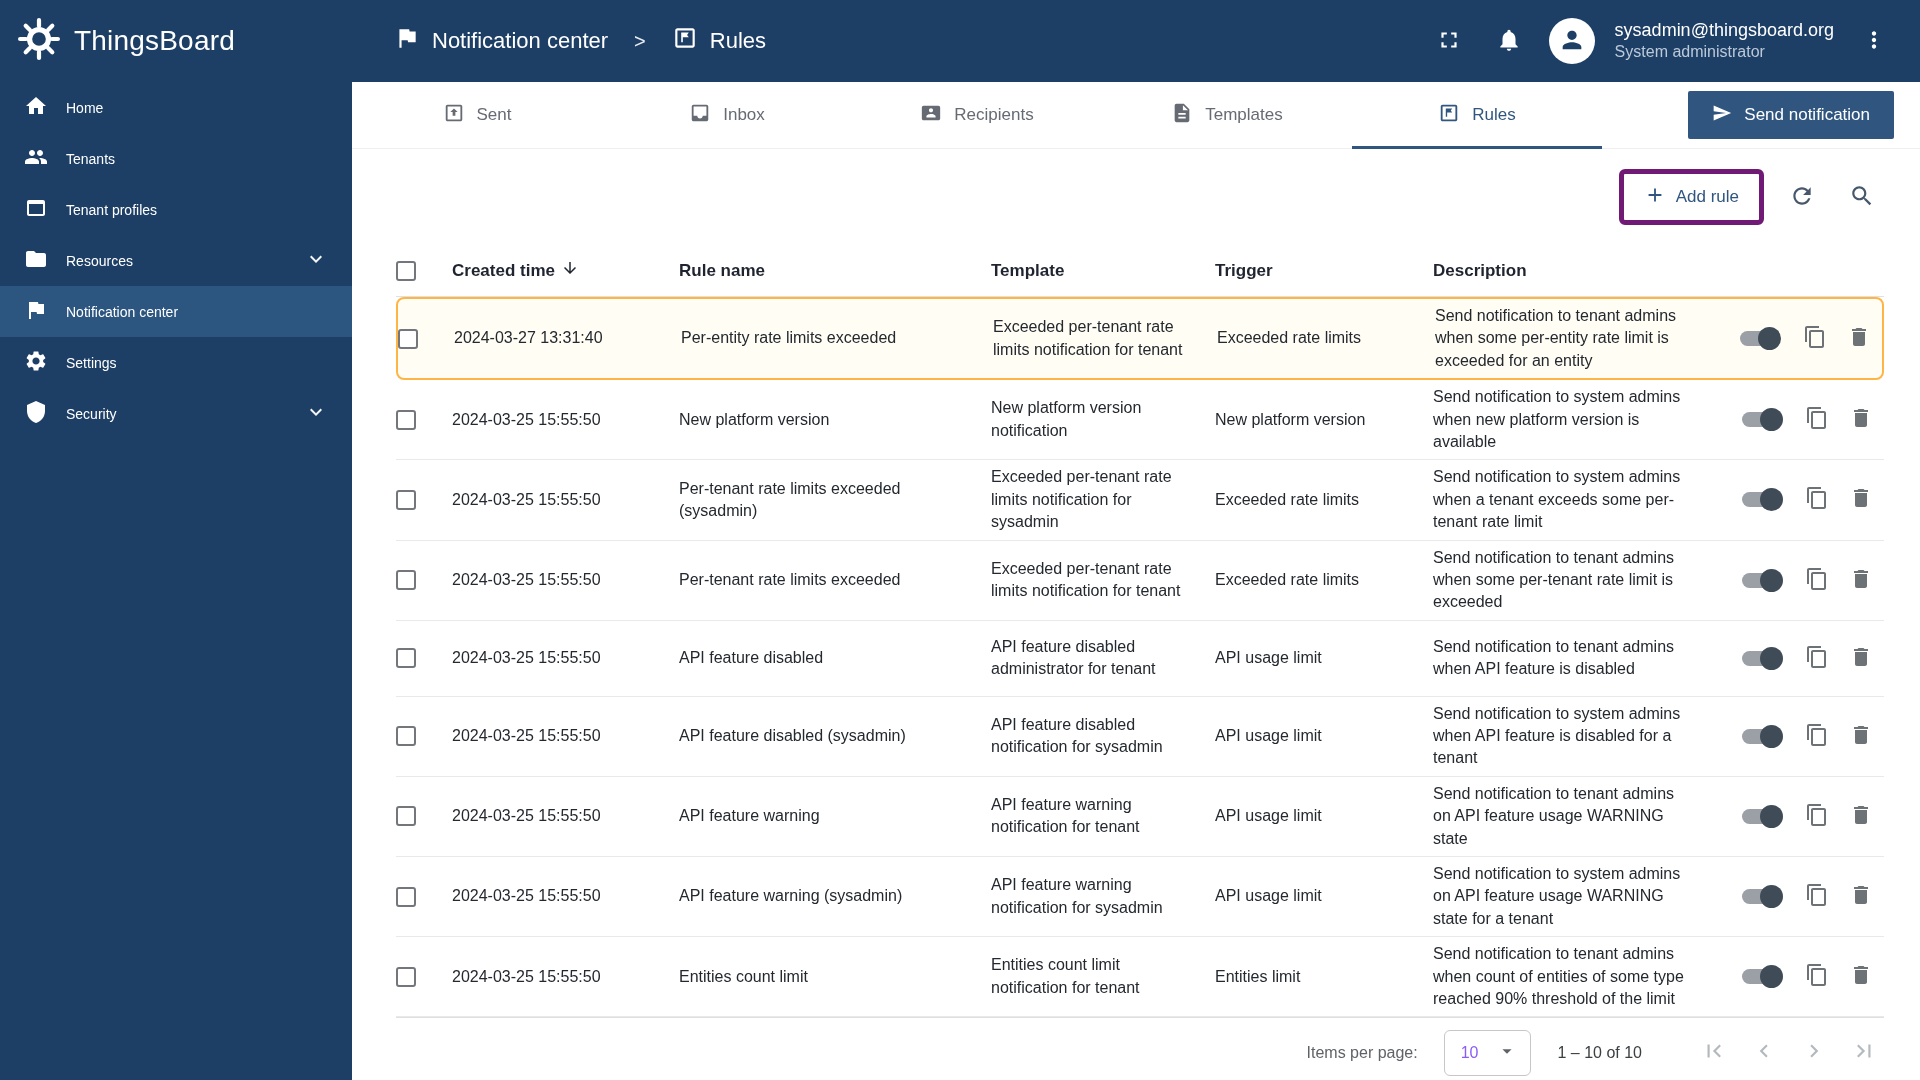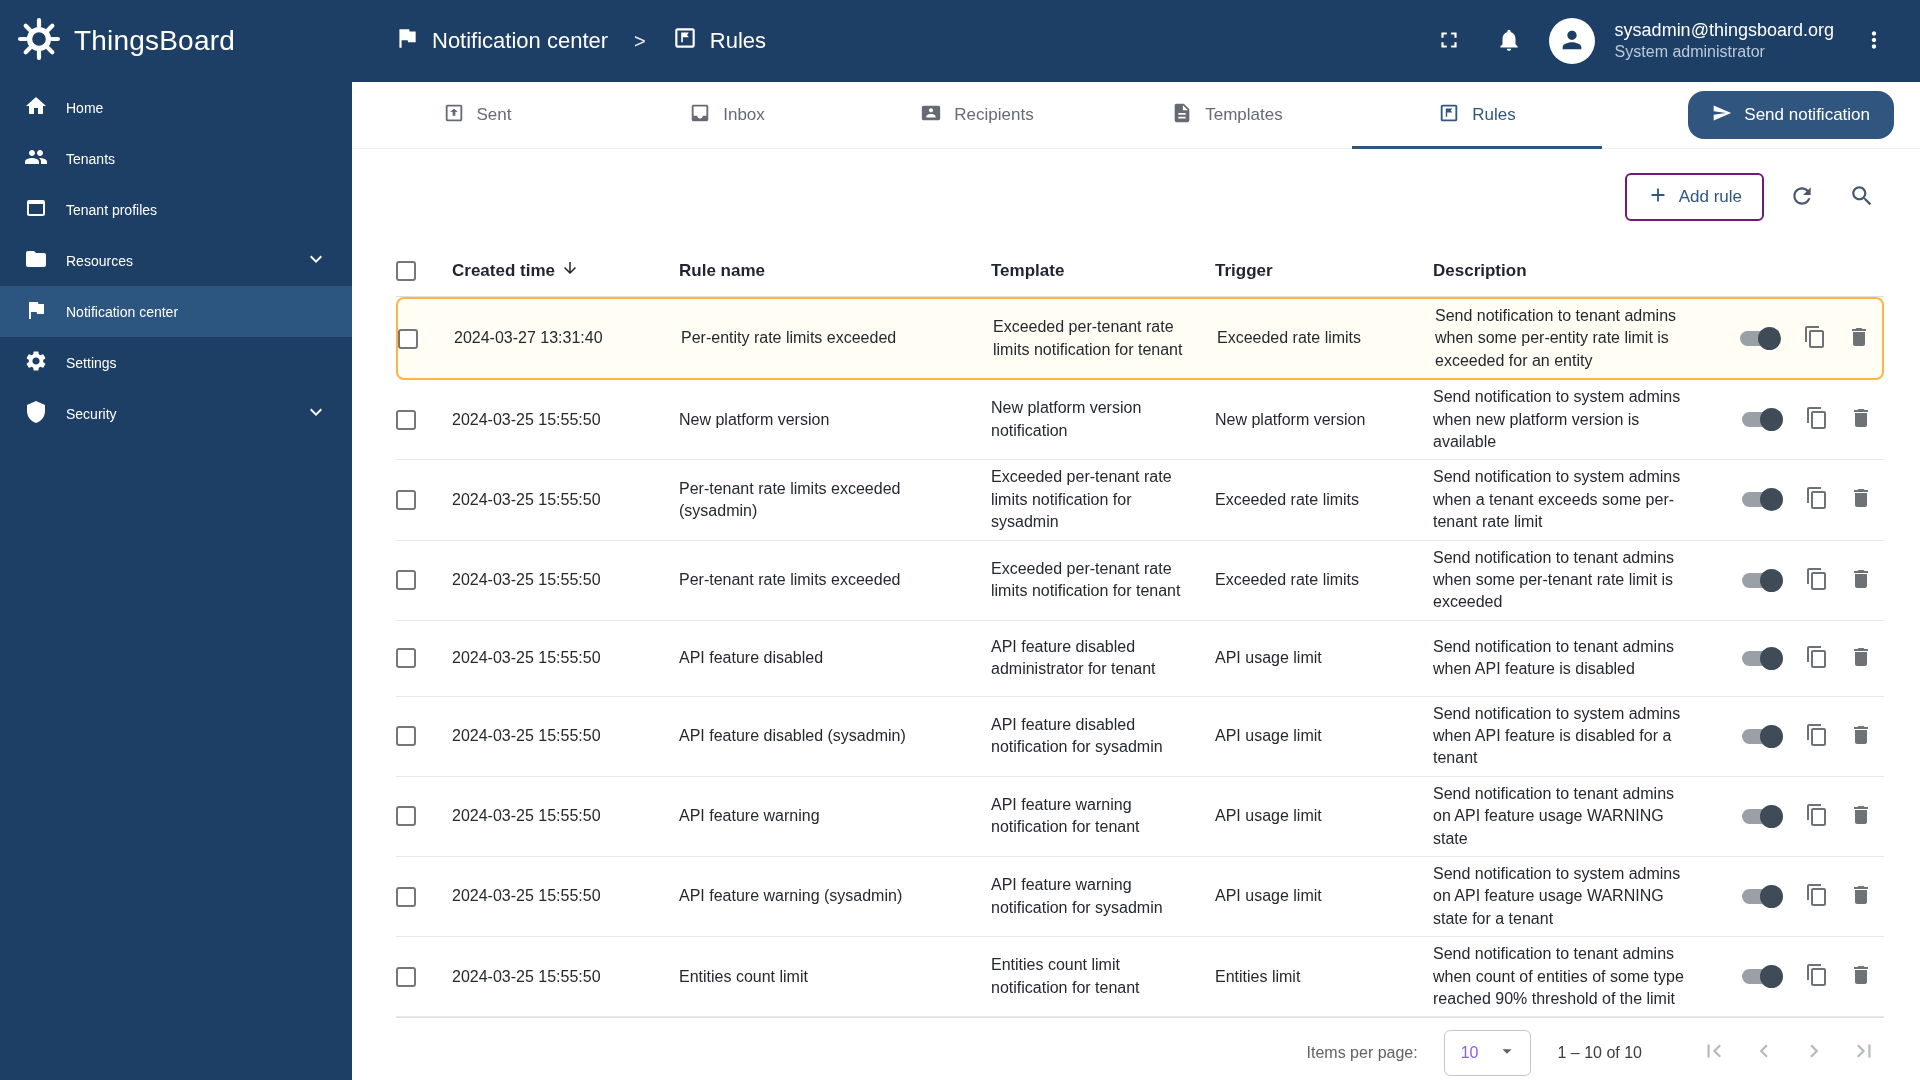--- a/index.html
+++ b/index.html
@@ -27,26 +27,26 @@
   .avatar { width:46px; height:46px; border-radius:50%; background:#fff; color:#1d3f66; display:flex; align-items:center; justify-content:center; cursor:pointer; border:none; }
   .userinfo { line-height:1.3; }
   .user-email { font-size:18px;text-align:right; }
   .user-role { font-size:16px; color:#bcc9d9; }
 
   
   .tabbar { height:67px; display:flex; align-items:stretch; padding-right:26px; border-bottom:1px solid #efefef; flex-shrink:0; }
   .tab { width:250px; display:flex; align-items:center; justify-content:center; gap:12px; color:#666b73; font-size:17px; font-weight:500; cursor:pointer; position:relative; }
   .tab.active { color:#305680; }
   .tab.active::after { content:""; position:absolute; bottom:-1px; left:0; right:0; height:3px; background:#305680; }
-  .send-btn { margin-left:auto; align-self:center; background:#305680; color:#fff; border:none; height:48px; padding:17px 24px; border-radius:16px; font-size:17px; font-weight:500; display:flex; align-items:center; gap:12px; cursor:pointer; }
+  .send-btn { margin-left:auto; align-self:center; background:#305680; color:#fff; border:none; height:48px; padding:17px 24px; border-radius:2px; font-size:17px; font-weight:500; display:flex; align-items:center; gap:12px; cursor:pointer; }
 
   
   .content { flex:1; display:flex; flex-direction:column; padding:0 36px 0 44px; min-height:0; }
   .toolbar { height:96px; display:flex; align-items:center; justify-content:flex-end; gap:16px; flex-shrink:0; }
-  .add-rule-btn { display:flex; align-items:center; gap:10px; color:#305680; background:#fff; border:2px solid #701a75; border-radius:6px; height:48px; padding:0 20px; font-size:17px; font-weight:500; cursor:pointer; }
+  .add-rule-btn { display:flex; align-items:center; gap:10px; color:#305680; background:#fff; border:5px solid #701a75; border-radius:6px; height:56px; padding:0 20px; font-size:17px; font-weight:500; cursor:pointer; }
   .icon-btn { background:none; border:none; color:#46586b; cursor:pointer; width:44px; height:44px; display:flex; align-items:center; justify-content:center; }
 
   
   .grid { display:grid; grid-template-columns:56px 227px 312px 224px 218px 1fr 172px; align-items:center; }
   .thead { min-height:52px; border-bottom:1px solid #e0e0e0; font-weight:700; font-size:17px; color:#1f2430; }
   .th { display:flex; align-items:center; gap:6px; cursor:pointer; padding-right:18px; }
   .trow { min-height:76px; border-bottom:1px solid #e9e9e9; font-size:16px; line-height:1.4; color:#24292f; }
   .trow.highlighted { border:2px solid #ffb546; border-radius:8px; background:#fffdf4; }
   .cell { padding:6px 16px 6px 0; }
   .cell.actions { display:flex; justify-content:flex-end; align-items:center; gap:2px; padding-right:2px; }

